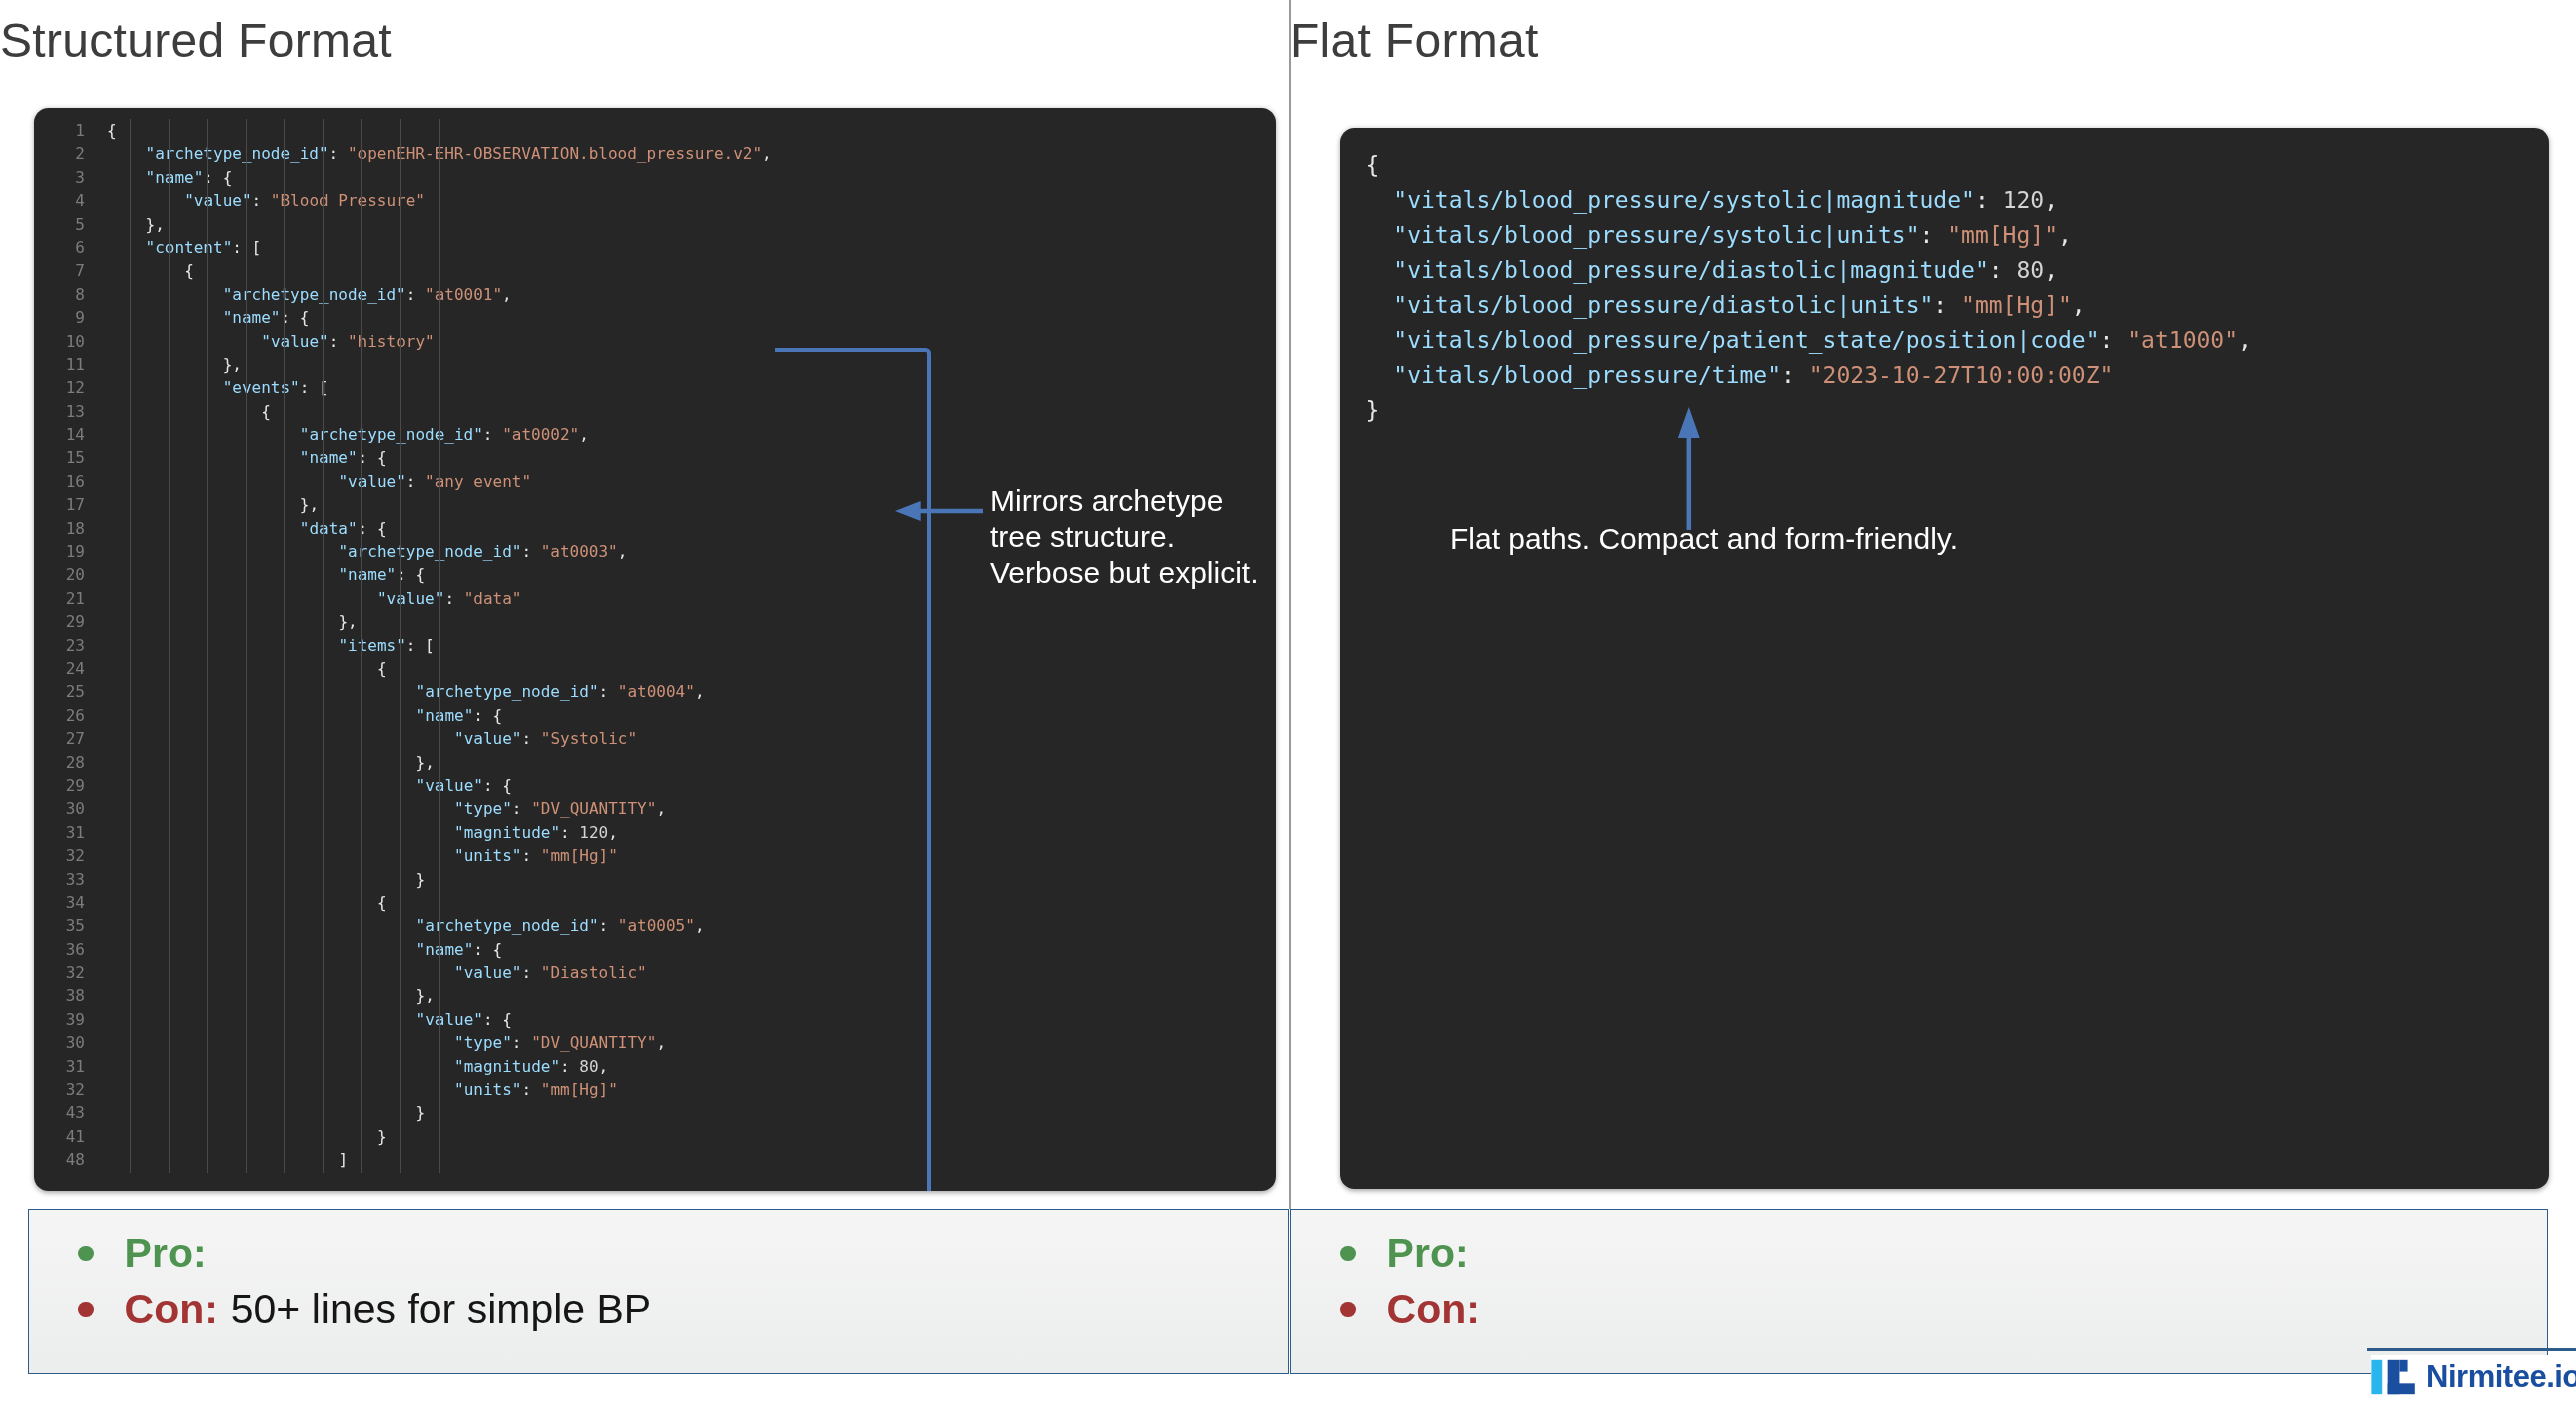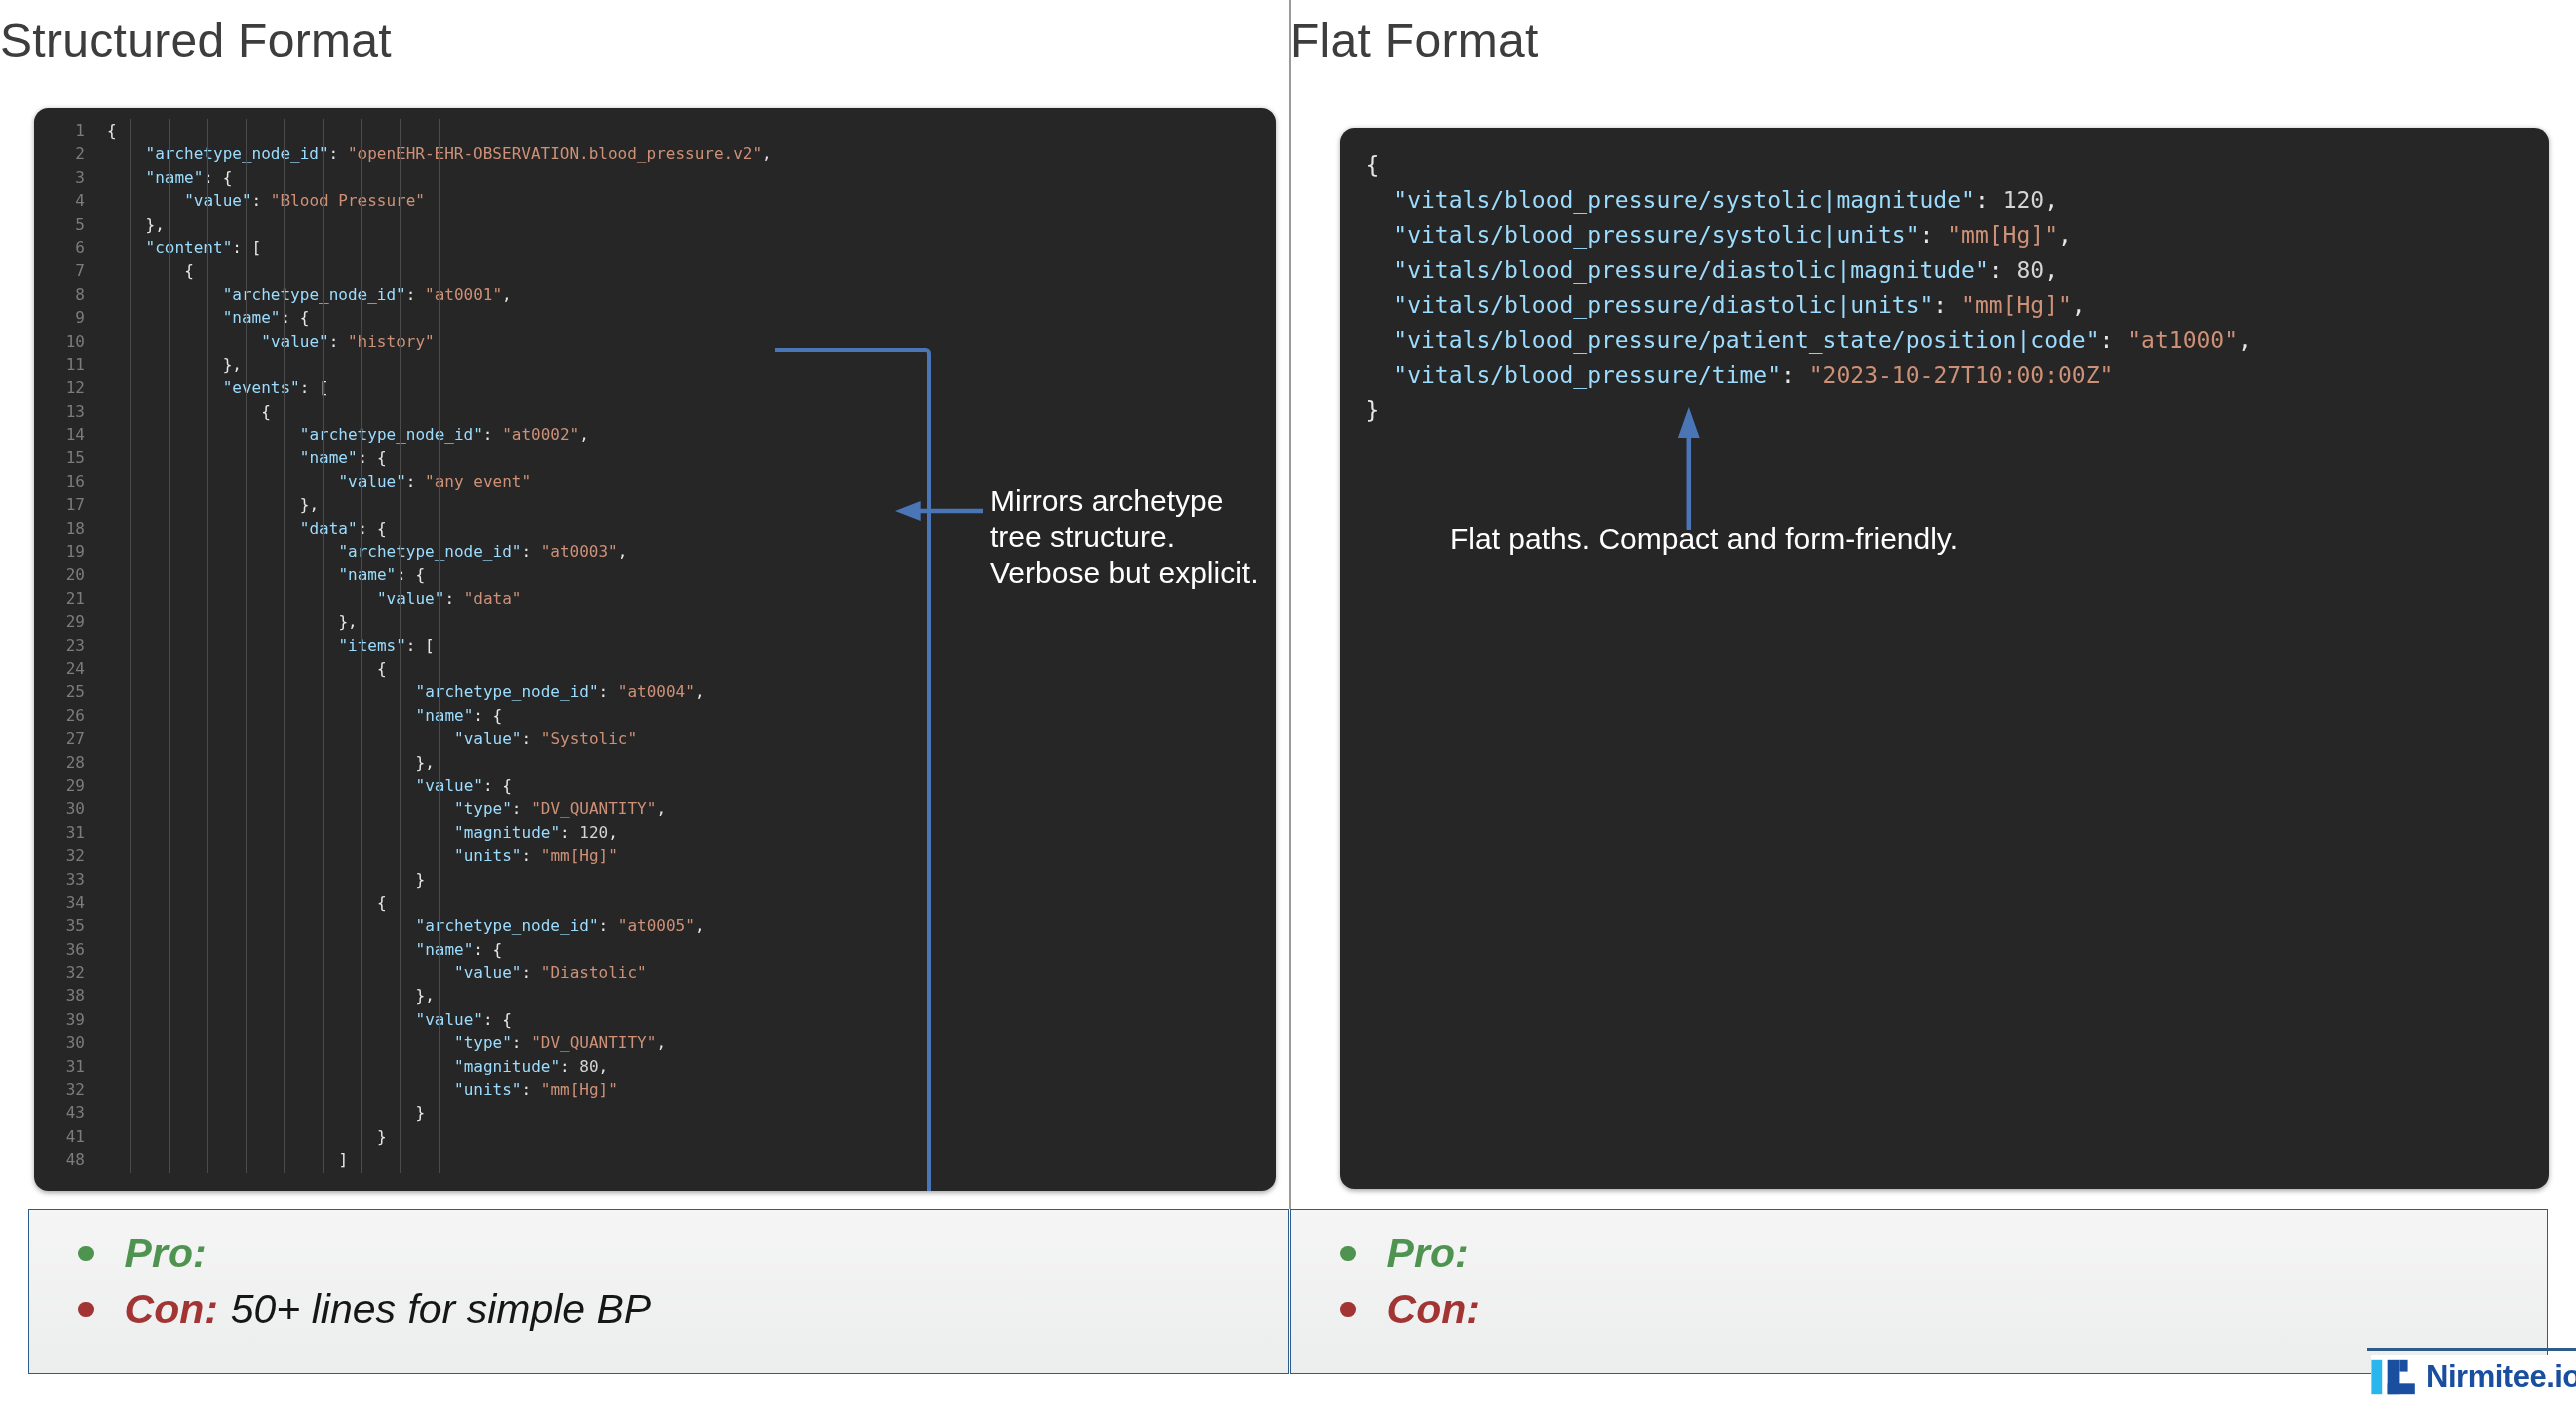--- a/index.html
+++ b/index.html
@@ -137,21 +137,20 @@
   }
 
   
   .procon-box {
     position: absolute;
     top: 1209px;
     height: 165px;
     background: linear-gradient(180deg,#f4f5f4 0%,#eceeed 100%);
     border: 1.8px solid #2e5c8a;
     box-sizing: border-box;
-    font-style: italic;
   }
   #procon-left  { left: 28px;   width: 1261px; }
   #procon-right { left: 1290px; width: 1258px; }
 
   .procon-row {
     position: absolute;
     left: 49px;
     display: flex;
     align-items: center;
     white-space: nowrap;

